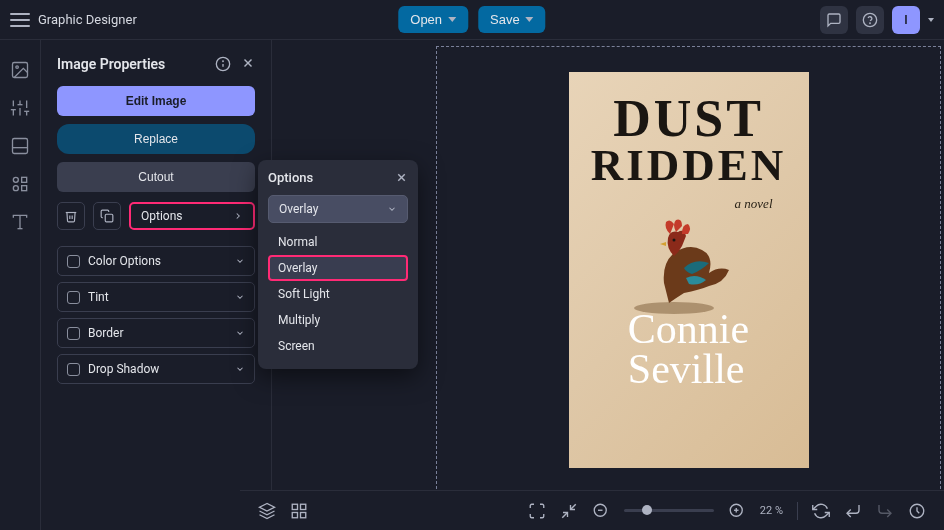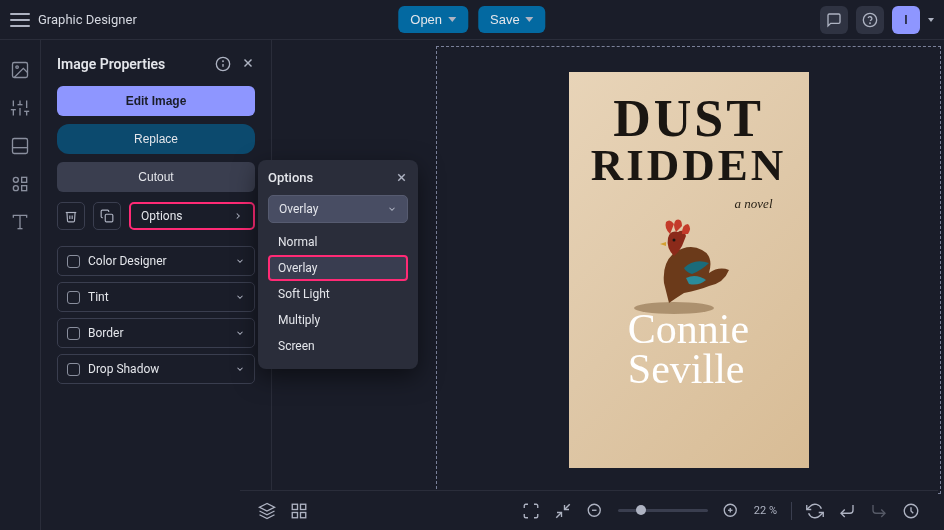--- a/index.html
+++ b/index.html
@@ -52,21 +52,21 @@
 
 .options-popup { position: absolute; left: 258px; top: 160px; width: 160px; background: #2a2d3a; border-radius: 8px; padding: 10px; box-shadow: 0 8px 24px rgba(0,0,0,0.5); z-index: 10; }
 .popup-header { display: flex; align-items: center; margin-bottom: 10px; }
 .popup-title { font-size: 13px; font-weight: 500; }
 .popup-header .close-x { margin-left: auto; }
 .select-box { border: 1px solid #565b70; background: #484d63; border-radius: 5px; padding: 6px 10px; font-size: 12px; display: flex; align-items: center; cursor: pointer; margin-bottom: 6px; }
 .select-box .chev-d { margin-left: auto; }
 .opt-item { padding: 6px 10px; font-size: 12px; border-radius: 4px; cursor: pointer; }
 .opt-item.highlighted { border: 2px solid #ff2a75; background: #393d50; padding: 4px 8px; }
 
-.bottom-bar { position: absolute; bottom: 0; left: 240px; right: 6px; height: 40px; border-top: 1px solid #2a2d3a; display: flex; align-items: center; padding: 0 18px; gap: 14px; background: #1a1d29; }
+.bottom-bar { position: absolute; bottom: 0; left: 240px; right: 0; height: 40px; border-top: 1px solid #2a2d3a; display: flex; align-items: center; padding: 0 18px; gap: 14px; background: #1a1d29; }
 .bottom-bar .spacer { flex: 1; }
 .bb-icon { width: 18px; height: 18px; color: #aeb3c2; cursor: pointer; }
 .zoom-slider { width: 90px; height: 3px; background: #3a3e4f; border-radius: 2px; position: relative; }
 .zoom-slider::before { content: ""; position: absolute; width: 10px; height: 10px; background: #aeb3c2; border-radius: 50%; top: -4px; left: 18px; }
 .zoom-pct { font-size: 11px; color: #aeb3c2; }
 .divider { width: 1px; height: 18px; background: #3a3e4f; }
 
 svg { display: block; }
 </style>
 </head>
@@ -194,21 +194,21 @@
           <span>Options</span>
           <span class="chev-r">
             <svg width="10" height="10" viewBox="0 0 24 24" fill="none" stroke="#aeb3c2" stroke-width="2.5">
               <polyline points="9 18 15 12 9 6"></polyline>
             </svg>
           </span>
         </div>
     </div>
     <div class="prop-row">
         <span class="prop-check"></span>
-        <span>Color Designer</span>
+        <span>Color Options</span>
         <span class="chev-d">
           <svg width="10" height="10" viewBox="0 0 24 24" fill="none" stroke="#aeb3c2" stroke-width="2.5">
             <polyline points="6 9 12 15 18 9"></polyline>
           </svg>
         </span>
       </div>
     <div class="prop-row">
         <span class="prop-check"></span>
         <span>Tint</span>
         <span class="chev-d">

